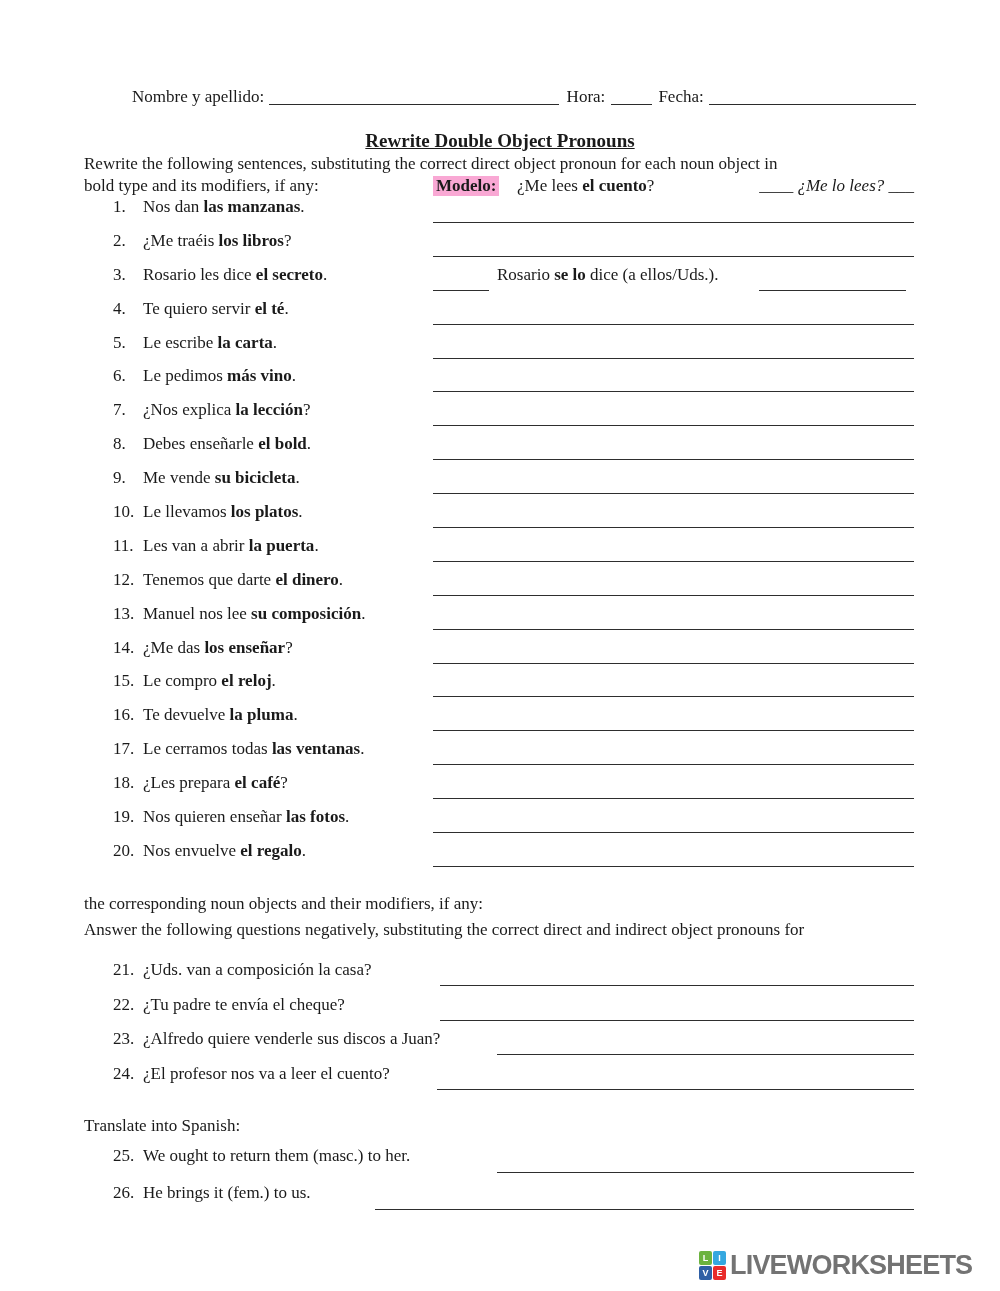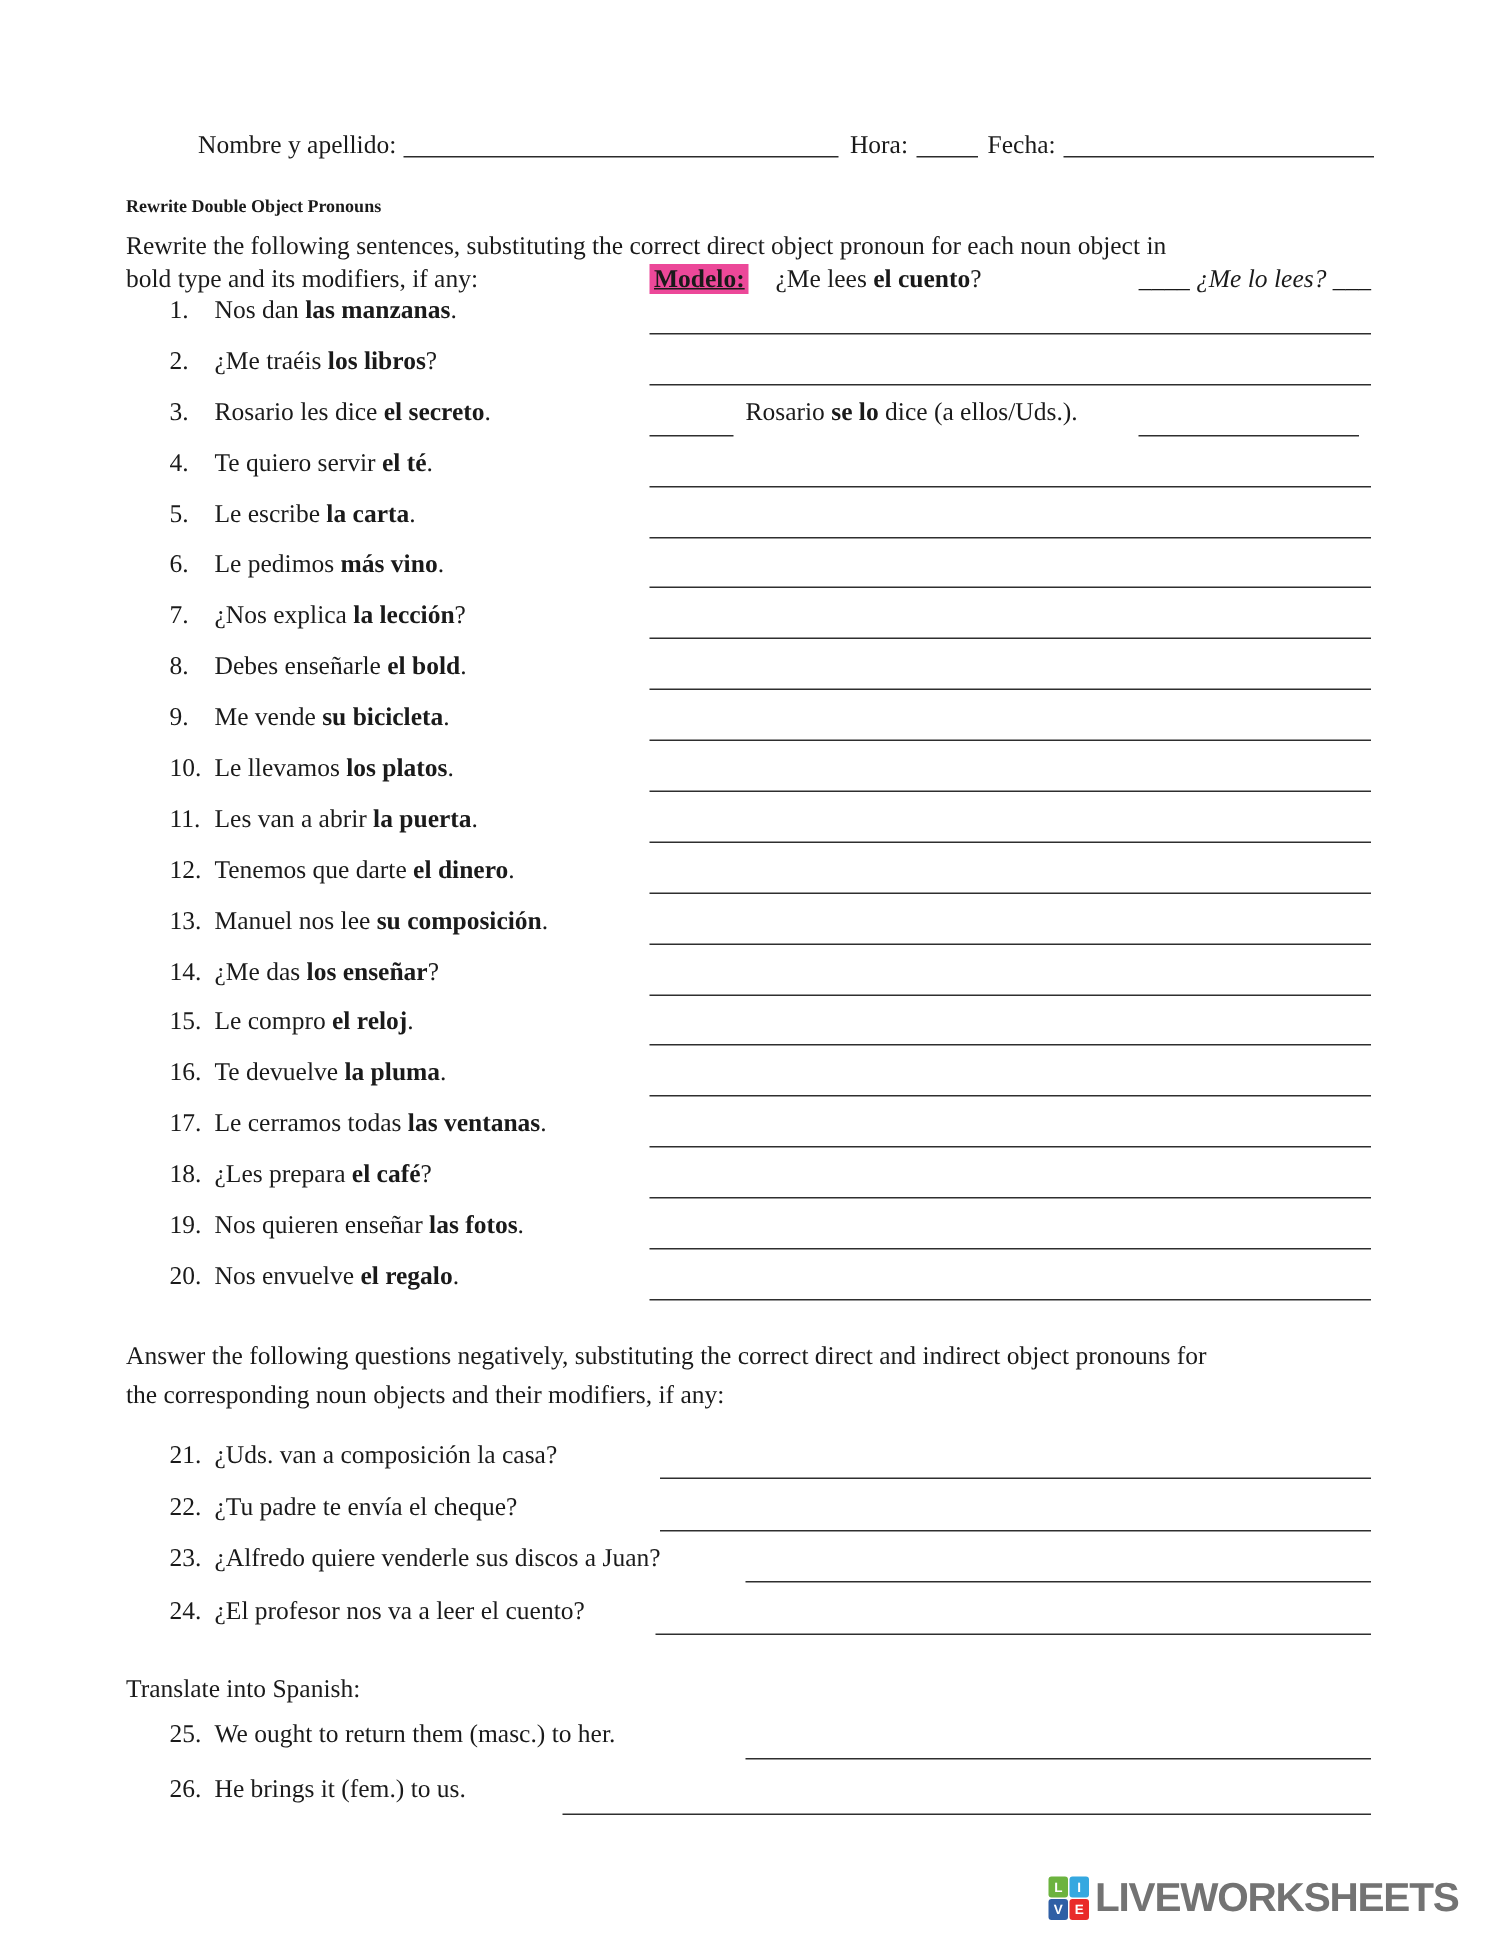--- a/index.html
+++ b/index.html
@@ -14,25 +14,25 @@
   i { font-style:italic; }
 
   
   .header-row { position:absolute; top:87px; left:0; right:0; display:flex; align-items:baseline; white-space:nowrap;margin-left:48px; }
   .hline { display:inline-block; border-bottom:1.5px solid #2b2b2b; position:relative; top:3px; height:1px; }
   .w-name  { width:296px; margin:0 8px 0 5px; }
   .w-hora  { width:42px;  margin:0 6px; }
   .w-fecha { width:212px; margin-left:5px; }
 
   
-  .title  { position:absolute; top:130px; left:0; width:100%; text-align:left; font-weight:bold; font-size:12px; }
+  .title  { position:absolute; top:130px; left:0; width:100%; text-align:center; font-weight:bold; font-size:19px;text-decoration:underline; }
   .instr1 { position:absolute; top:154px; left:0; white-space:nowrap; }
   .modelo-row { position:absolute; top:176px; left:0; right:0; height:24px; }
   .modelo-row .instr2 { position:absolute; left:0; white-space:nowrap; }
-  .modelo-label { position:absolute; left:349px; font-weight:bold; background:#ec4899; padding:0 3px;text-decoration:underline; }
+  .modelo-label { position:absolute; left:349px; font-weight:bold; background:#f9a8d4; padding:0 3px; }
   .modelo-q   { position:absolute; left:433px; white-space:nowrap; }
   .modelo-ans { position:absolute; right:2px; white-space:nowrap; }
 
   
   .items1 { position:absolute; top:197px; left:0; right:0; }
   .row1 { position:relative; height:33.9px; }
   .row1 .num { position:absolute; left:29px; top:0; }
   .row1 .q   { position:absolute; left:59px; top:0; white-space:nowrap; }
   .row1 .ans { position:absolute; left:349px; right:2px; top:0; height:100%; }
   .row1 .ans .line { position:absolute; left:0; right:0; top:25px; border-top:1.5px solid #2e2e2e; }
@@ -234,22 +234,22 @@
         <div class="row1">
           <span class="num">20.</span>
           <span class="q"><span>Nos envuelve </span><b>el regalo</b><span>.</span></span>
           <span class="ans">
             <span class="line"></span>
           </span>
         </div>
       </div>
 
     <div class="instr-p2">
+      <div>the corresponding noun objects and their modifiers, if any:</div>
       <div>Answer the following questions negatively, substituting the correct direct and indirect object pronouns for</div>
-      <div>the corresponding noun objects and their modifiers, if any:</div>
     </div>
 
     <div class="items2">
         <div class="row2">
           <span class="num">21.</span>
           <span class="q">¿Uds. van a composición la casa?</span>
           <span class="line" style="left:356px"></span>
         </div>
         <div class="row2">
           <span class="num">22.</span>

